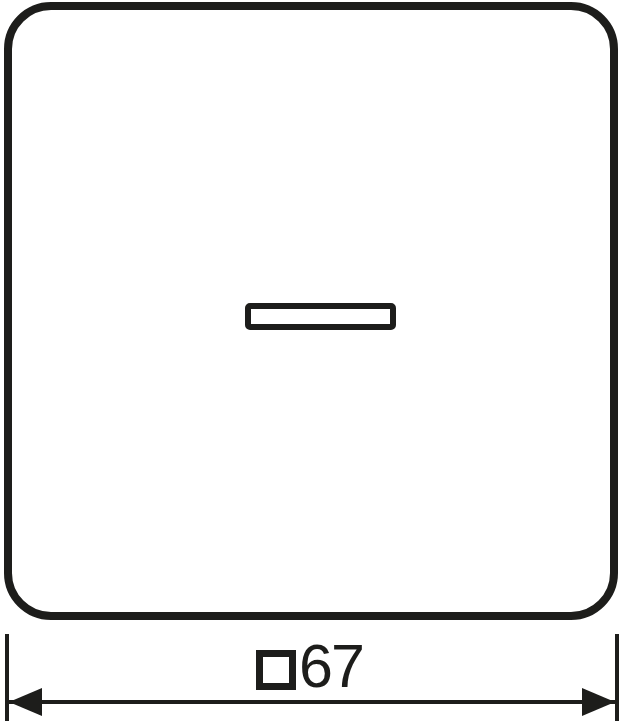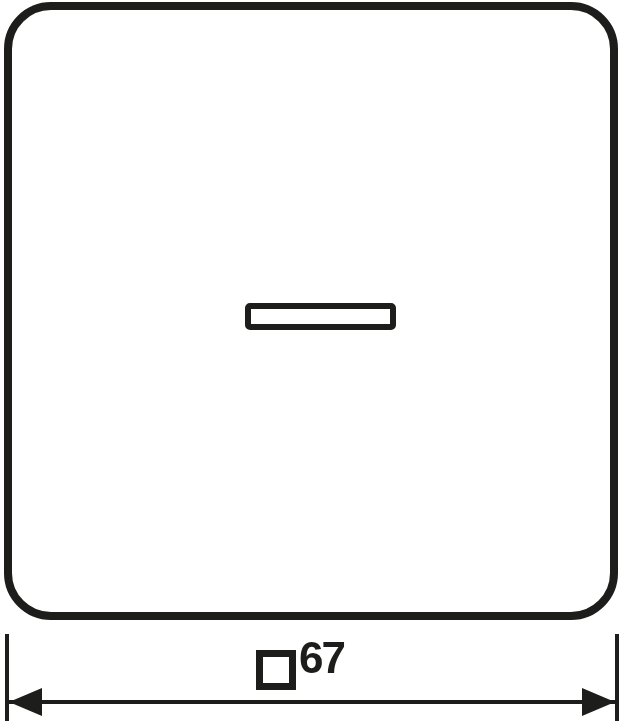--- a/index.html
+++ b/index.html
@@ -61,22 +61,22 @@
     position: absolute;
     left: 256px; top: 650px;
     width: 40px; height: 40px;
     box-sizing: border-box;
     border: 7px solid var(--ink);
     background: #ffffff;
   }
   .dim-value {
     position: absolute;
     left: 299px; top: 636px;
-    font-size: 44px;
-    font-weight: 700;
+    font-size: 61px;
+    font-weight: 400;
     line-height: 1;
     letter-spacing: -2px;
     color: var(--ink);
     white-space: nowrap;
   }
 </style>
 </head>
 <body>
 
 <div class="canvas">

